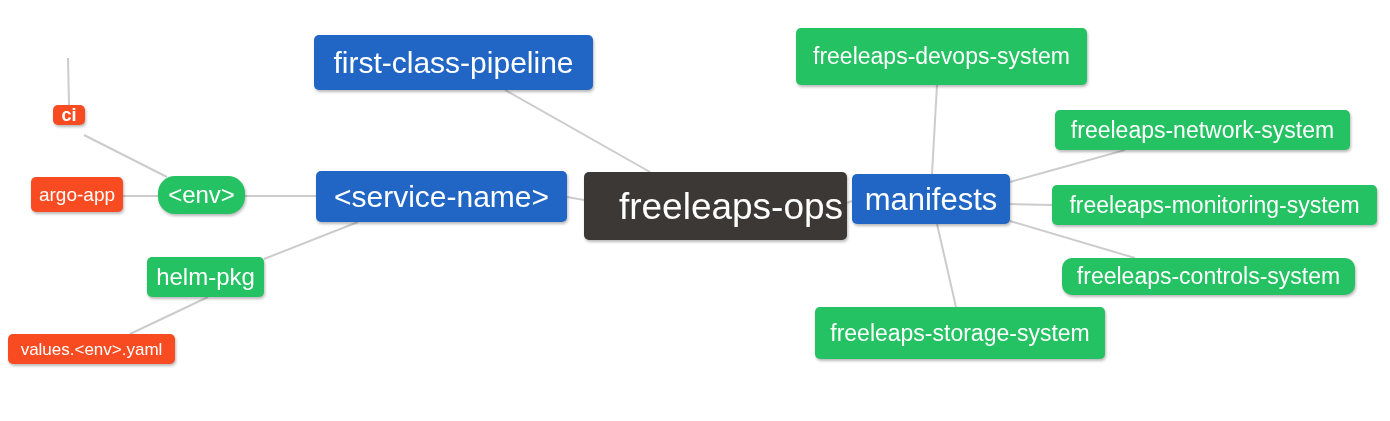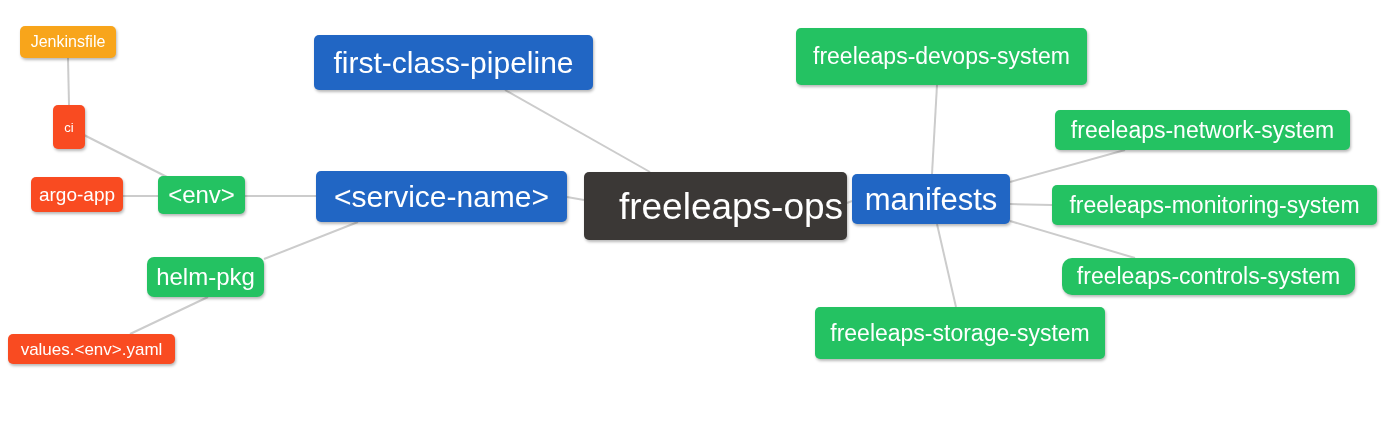--- a/index.html
+++ b/index.html
@@ -52,25 +52,24 @@
       <line x1="505" y1="90" x2="650" y2="172" stroke="#cccccc" stroke-width="2"></line>
       <line x1="567" y1="197" x2="584" y2="200" stroke="#cccccc" stroke-width="2"></line>
       <line x1="847" y1="203" x2="852" y2="201" stroke="#cccccc" stroke-width="2"></line>
       <line x1="932" y1="174" x2="938" y2="67" stroke="#cccccc" stroke-width="2"></line>
       <line x1="1010" y1="182" x2="1125" y2="150" stroke="#cccccc" stroke-width="2"></line>
       <line x1="1010" y1="204" x2="1052" y2="205" stroke="#cccccc" stroke-width="2"></line>
       <line x1="1010" y1="221" x2="1135" y2="258" stroke="#cccccc" stroke-width="2"></line>
       <line x1="937" y1="224" x2="956" y2="307" stroke="#cccccc" stroke-width="2"></line>
     </svg>
 
-  <div class="node" style="left: 20px; top: 26px; width: 96px; height: 32px; font-size: 16px; background: rgb(248, 165, 27); color: rgb(255, 255, 255);">Jenkinsfile</div>
-  <div class="node" style="left: 53px; top: 105px; width: 32px; height: 44px; font-size: 13px; background: rgb(249, 75, 33); color: rgb(255, 255, 255);">ci</div>
+  <div class="node" style="left: 53px; top: 105px; width: 32px; height: 20px; font-size: 18px; background: rgb(249, 75, 33); color: rgb(255, 255, 255); font-weight: bold;">ci</div>
   <div class="node" style="left: 31px; top: 177px; width: 92px; height: 35px; font-size: 19px; background: rgb(249, 75, 33); color: rgb(255, 255, 255);">argo-app</div>
-  <div class="node" style="left: 158px; top: 176px; width: 87px; height: 38px; font-size: 24px; background: rgb(36, 194, 98); color: rgb(255, 255, 255);">&lt;env&gt;</div>
-  <div class="node" style="left: 147px; top: 257px; width: 117px; height: 40px; font-size: 24px; background: rgb(36, 194, 98); color: rgb(255, 255, 255); border-radius: 7px;">helm-pkg</div>
+  <div class="node" style="left: 158px; top: 176px; width: 87px; height: 38px; font-size: 24px; background: rgb(36, 194, 98); color: rgb(255, 255, 255); border-radius: 17px;">&lt;env&gt;</div>
+  <div class="node" style="left: 147px; top: 257px; width: 117px; height: 40px; font-size: 24px; background: rgb(36, 194, 98); color: rgb(255, 255, 255);">helm-pkg</div>
   <div class="node" style="left: 8px; top: 334px; width: 167px; height: 30px; font-size: 17px; background: rgb(249, 75, 33); color: rgb(255, 255, 255);">values.&lt;env&gt;.yaml</div>
   <div class="node" style="left: 314px; top: 35px; width: 279px; height: 55px; font-size: 30px; background: rgb(33, 102, 196); color: rgb(255, 255, 255);">first-class-pipeline</div>
   <div class="node" style="left: 316px; top: 171px; width: 251px; height: 51px; font-size: 30px; background: rgb(33, 102, 196); color: rgb(255, 255, 255);">&lt;service-name&gt;</div>
   <div class="node" style="left: 584px; top: 172px; width: 263px; height: 68px; font-size: 37px; background: rgb(59, 56, 54); color: rgb(255, 255, 255); padding-left: 31px;">freeleaps-ops</div>
   <div class="node" style="left: 852px; top: 174px; width: 158px; height: 50px; font-size: 31px; background: rgb(33, 102, 196); color: rgb(255, 255, 255);">manifests</div>
   <div class="node" style="left: 796px; top: 28px; width: 291px; height: 57px; font-size: 23px; background: rgb(36, 194, 98); color: rgb(255, 255, 255);">freeleaps-devops-system</div>
   <div class="node" style="left: 1055px; top: 110px; width: 295px; height: 40px; font-size: 23px; background: rgb(36, 194, 98); color: rgb(255, 255, 255);">freeleaps-network-system</div>
   <div class="node" style="left: 1052px; top: 185px; width: 325px; height: 40px; font-size: 23px; background: rgb(36, 194, 98); color: rgb(255, 255, 255);">freeleaps-monitoring-system</div>
   <div class="node" style="left: 1062px; top: 258px; width: 293px; height: 37px; font-size: 23px; background: rgb(36, 194, 98); color: rgb(255, 255, 255); border-radius: 10px;">freeleaps-controls-system</div>
   <div class="node" style="left: 815px; top: 307px; width: 290px; height: 52px; font-size: 23px; background: rgb(36, 194, 98); color: rgb(255, 255, 255);">freeleaps-storage-system</div>

